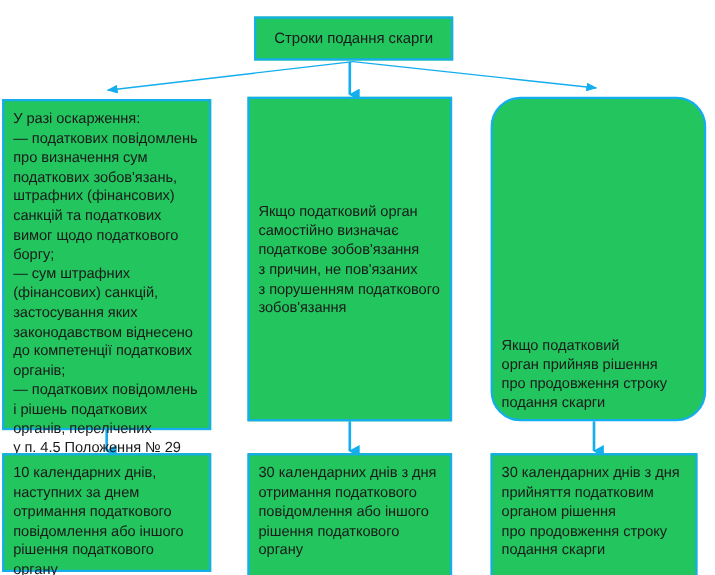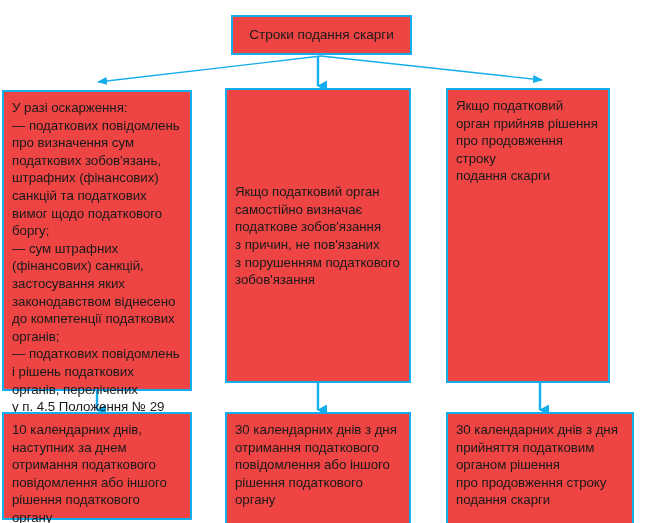--- a/index.html
+++ b/index.html
@@ -27,21 +27,21 @@
     left: 0;
     top: 0;
     width: 650px;
     height: 523px;
     pointer-events: none;
   }
   .node {
     position: absolute;
     box-sizing: border-box;
     border: 2px solid #14adee;
-    background: #ef4444;
+    background: #22c55e;
     padding: 7px 8px 6px 8px;
   }
   .node .text {
     font-size: 13.3px;
     line-height: 17.6px;
     white-space: pre-line;
     letter-spacing: -0.05px;
   }
   
   #node-title {
@@ -69,24 +69,25 @@
     left: 225px;
     top: 88px;
     width: 186px;
     height: 295px;
     display: flex;
     align-items: center;
   }
   #node-cond-right {
     left: 446px;
     top: 88px;
-    width: 164px;
+    width: 196px;
     height: 295px;
     display: flex;
-    align-items: flex-start;
+    align-items: flex-end;
+    border-radius: 27px;
   }
   
   #node-term-left {
     left: 2px;
     top: 412px;
     width: 190px;
     height: 108px;
   }
   #node-term-mid {
     left: 225px;

